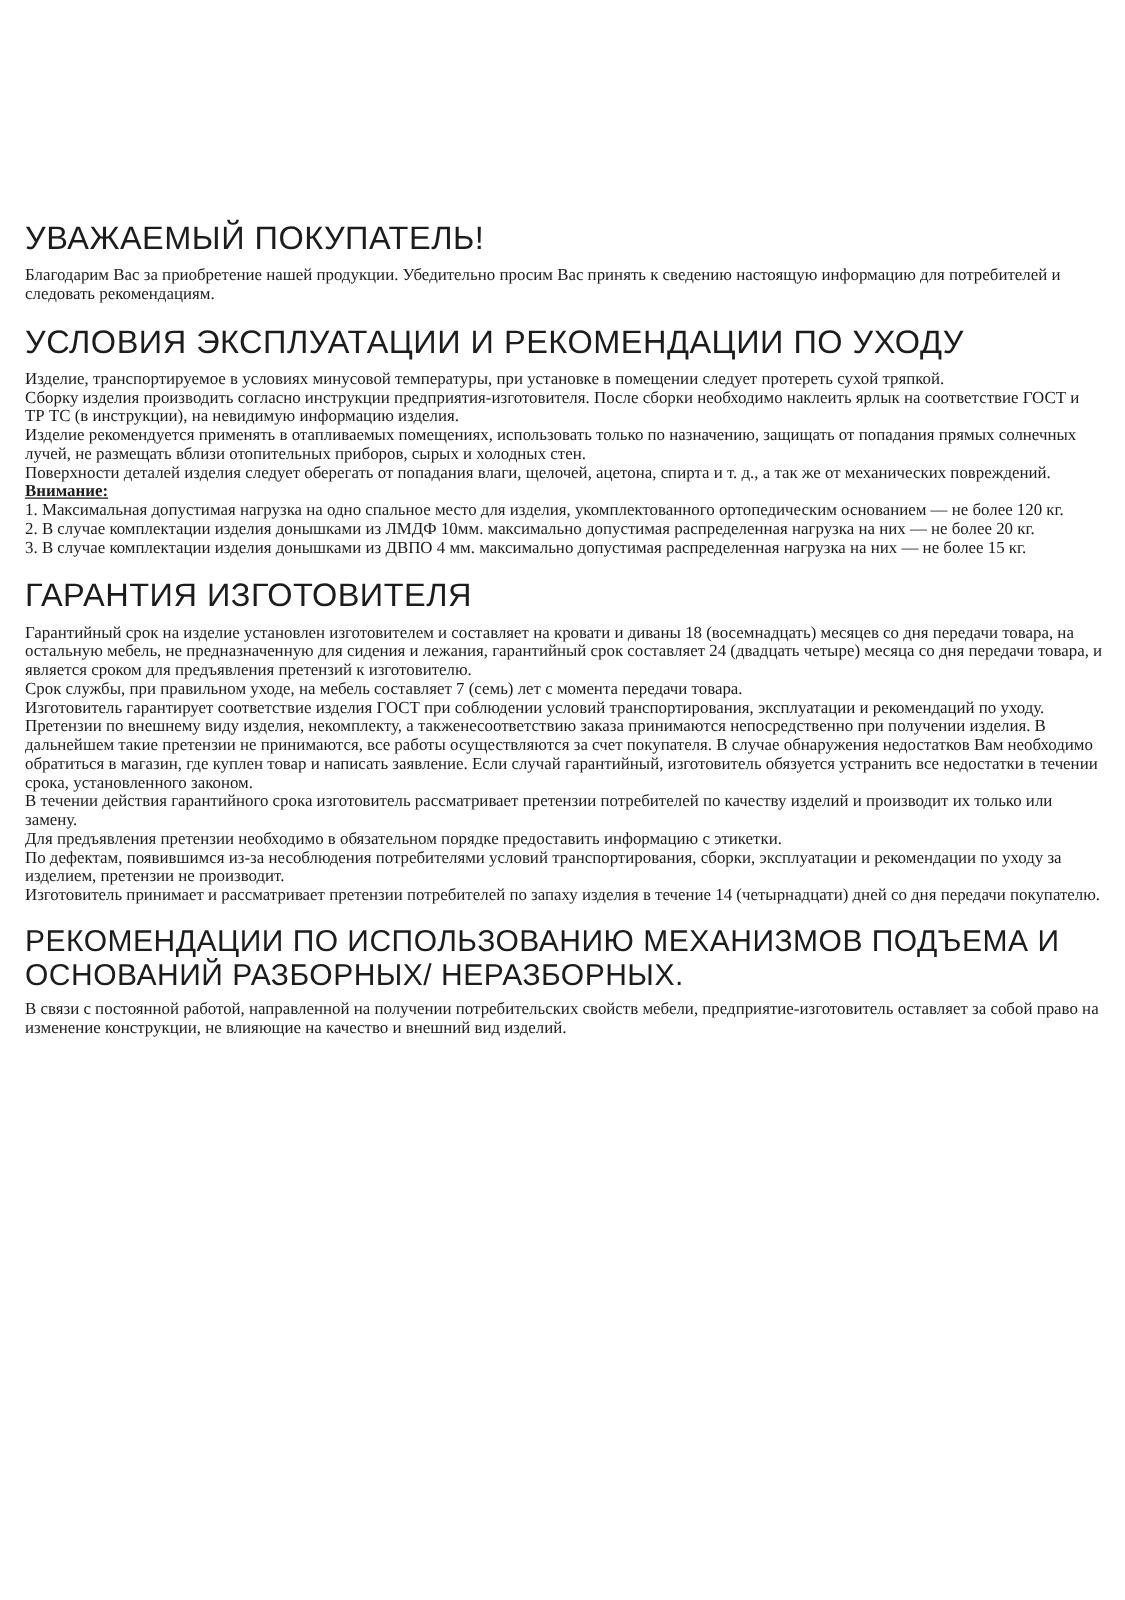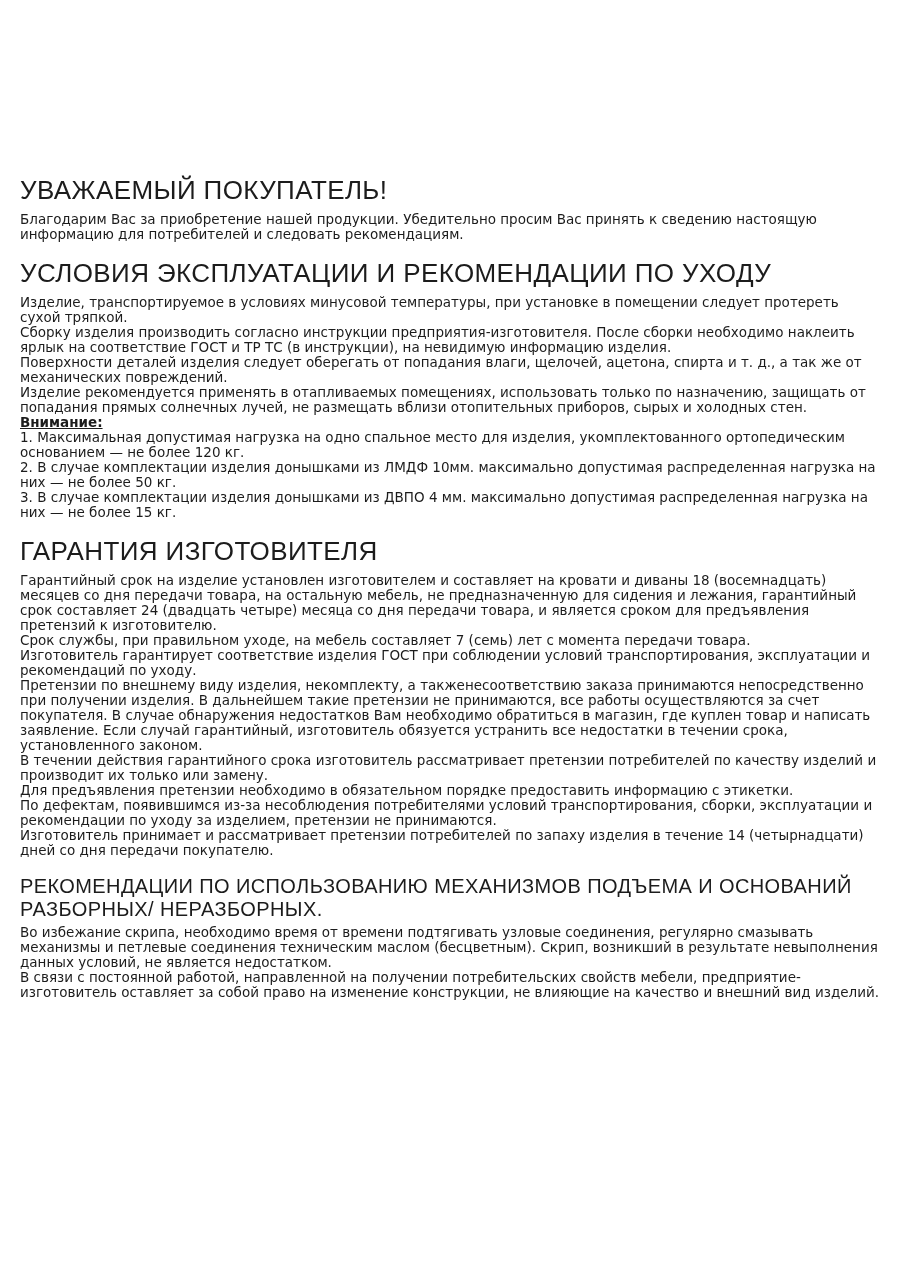--- a/index.html
+++ b/index.html
@@ -28,28 +28,29 @@
     font-family: "Liberation Sans", sans-serif;
     font-size: 26px;
     font-weight: 400;
     letter-spacing: 0.4px;
     line-height: 1.15;
     margin: 0 0 6px 0;
     max-width: 852px;
     color: #1c1c1c;
   }
   .section:nth-child(4) .section-heading {
-    font-size: 20px;
+    font-size: 24px;
     margin-bottom: 4px;
   }
   .body-text p {
     margin: 0;
     font-size: 13.5px;
     line-height: 15px;
     color: #1c1c1c;
+    font-family: Liberation Serif, serif;
   }
   .attention-label {
     font-weight: bold;
     text-decoration: underline;
   }
 </style>
 </head>
 <body>
 
 <main class="page">
@@ -59,44 +60,43 @@
     <div class="body-text">
       <p>Благодарим Вас за приобретение нашей продукции. Убедительно просим Вас принять к сведению настоящую информацию для потребителей и следовать рекомендациям.</p>
     </div>
   </section>
 
   <section class="section">
     <h1 class="section-heading">УСЛОВИЯ ЭКСПЛУАТАЦИИ И РЕКОМЕНДАЦИИ ПО УХОДУ</h1>
     <div class="body-text">
       <p>Изделие, транспортируемое в условиях минусовой температуры, при установке в помещении следует протереть сухой тряпкой.</p>
       <p>Сборку изделия производить согласно инструкции предприятия-изготовителя. После сборки необходимо наклеить ярлык на соответствие ГОСТ и ТР ТС (в инструкции), на невидимую информацию изделия.</p>
+      <p>Изделие рекомендуется  применять в отапливаемых помещениях, использовать только по назначению, защищать от попадания прямых солнечных лучей, не размещать вблизи отопительных приборов, сырых и холодных стен.</p>
       <p>Поверхности деталей изделия следует оберегать от попадания влаги, щелочей, ацетона, спирта и т. д., а так же от механических повреждений.</p>
-      <p>Изделие рекомендуется  применять в отапливаемых помещениях, использовать только по назначению, защищать от попадания прямых солнечных лучей, не размещать вблизи отопительных приборов, сырых и холодных стен.</p>
       <p class="attention-label">Внимание:</p>
       <p>1. Максимальная допустимая нагрузка на одно спальное место для изделия, укомплектованного ортопедическим основанием — не более 120 кг.</p>
-      <p>2. В случае комплектации изделия донышками из ЛМДФ 10мм. максимально допустимая распределенная нагрузка на них — не более 50 кг.</p>
+      <p>2. В случае комплектации изделия донышками из ЛМДФ 10мм. максимально допустимая распределенная нагрузка на них — не более 20 кг.</p>
       <p>3. В случае комплектации изделия донышками из ДВПО 4 мм. максимально допустимая распределенная нагрузка на них — не более 15 кг.</p>
     </div>
   </section>
 
   <section class="section">
     <h1 class="section-heading">ГАРАНТИЯ ИЗГОТОВИТЕЛЯ</h1>
     <div class="body-text">
       <p>Гарантийный срок на изделие установлен изготовителем и составляет на кровати и диваны 18 (восемнадцать) месяцев со дня передачи товара, на остальную мебель, не предназначенную для сидения и лежания, гарантийный срок составляет 24 (двадцать четыре) месяца со дня передачи товара, и является сроком для предъявления претензий к изготовителю.</p>
       <p>Срок службы, при правильном уходе, на мебель составляет 7 (семь) лет с момента передачи товара.</p>
       <p>Изготовитель гарантирует соответствие изделия ГОСТ при соблюдении условий транспортирования, эксплуатации и рекомендаций по уходу.</p>
       <p>Претензии по внешнему виду изделия, некомплекту, а такженесоответствию заказа принимаются непосредственно при получении изделия. В дальнейшем такие претензии не принимаются, все работы осуществляются за счет покупателя. В случае обнаружения недостатков  Вам необходимо обратиться в магазин, где куплен товар и написать заявление. Если случай гарантийный, изготовитель обязуется устранить все недостатки в течении срока, установленного законом.</p>
       <p>В течении действия гарантийного срока изготовитель рассматривает претензии потребителей по качеству изделий и производит их только или замену.</p>
       <p>Для предъявления претензии необходимо в обязательном порядке предоставить информацию с этикетки.</p>
-      <p>По дефектам, появившимся из-за несоблюдения потребителями условий транспортирования, сборки, эксплуатации и рекомендации по уходу за изделием, претензии не принимаются.</p>
+      <p>По дефектам, появившимся из-за несоблюдения потребителями условий транспортирования, сборки, эксплуатации и рекомендации по уходу за изделием, претензии не производит.</p>
       <p>Изготовитель принимает и рассматривает претензии потребителей по запаху изделия в течение 14 (четырнадцати) дней со дня передачи  покупателю.</p>
     </div>
   </section>
 
   <section class="section">
     <h1 class="section-heading">РЕКОМЕНДАЦИИ ПО ИСПОЛЬЗОВАНИЮ МЕХАНИЗМОВ ПОДЪЕМА И ОСНОВАНИЙ РАЗБОРНЫХ/ НЕРАЗБОРНЫХ.</h1>
     <div class="body-text">
-      <p>Во избежание скрипа, необходимо время от времени подтягивать узловые соединения, регулярно смазывать механизмы и петлевые соединения техническим маслом (бесцветным). Скрип, возникший в результате невыполнения данных условий, не является недостатком.</p>
       <p>В связи с постоянной работой, направленной на получении потребительских свойств мебели, предприятие-изготовитель оставляет за собой право на изменение конструкции, не влияющие на качество и внешний вид изделий.</p>
     </div>
   </section>
 
 </main>
 
 </body></html>

